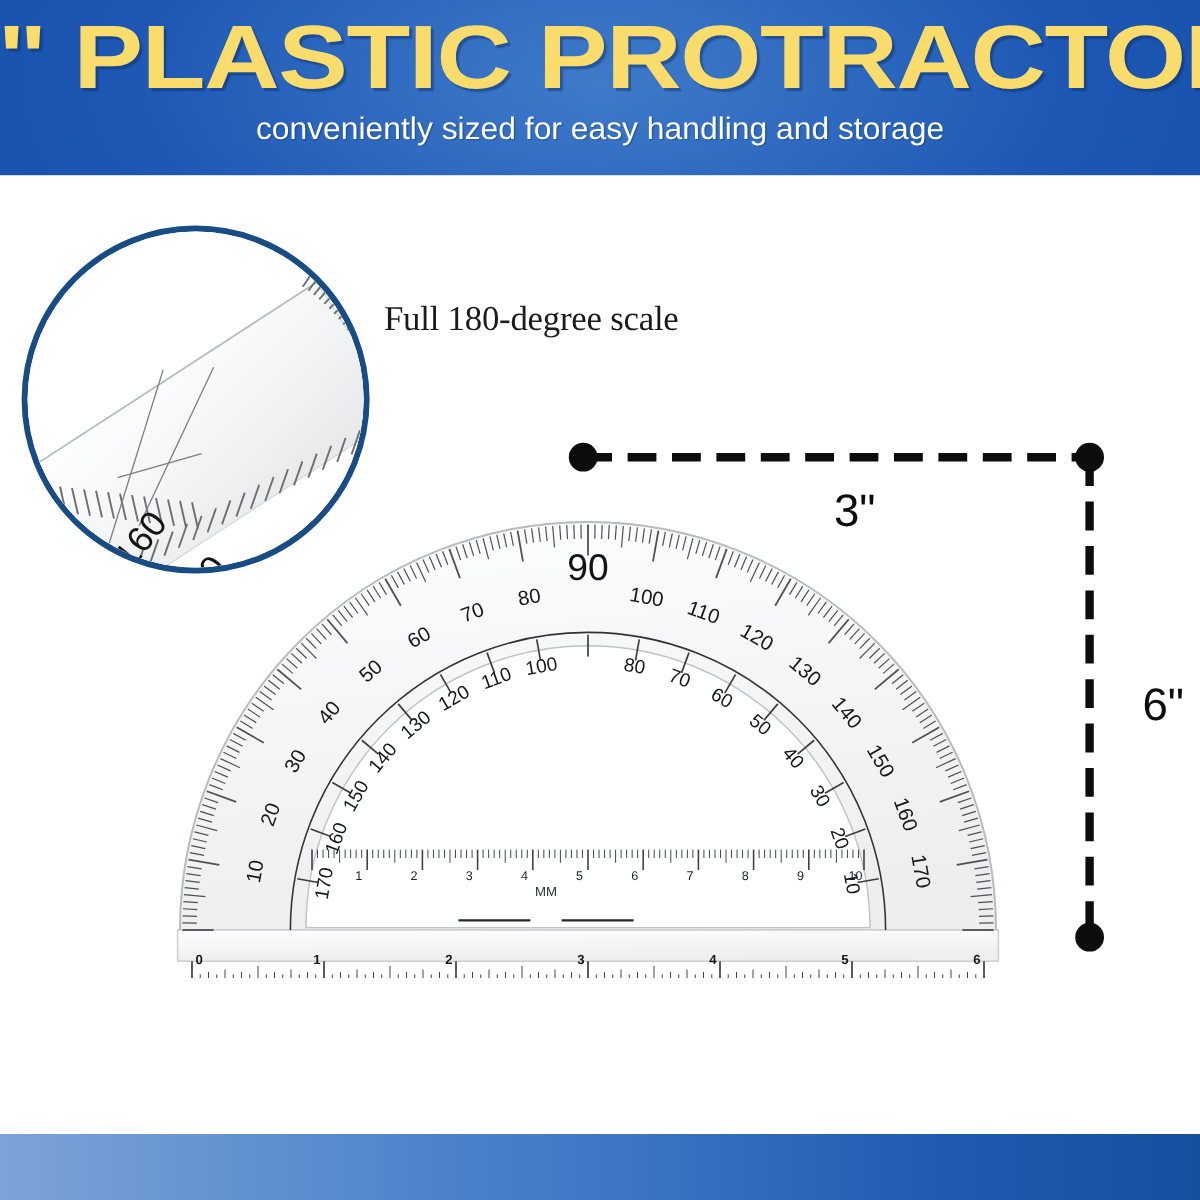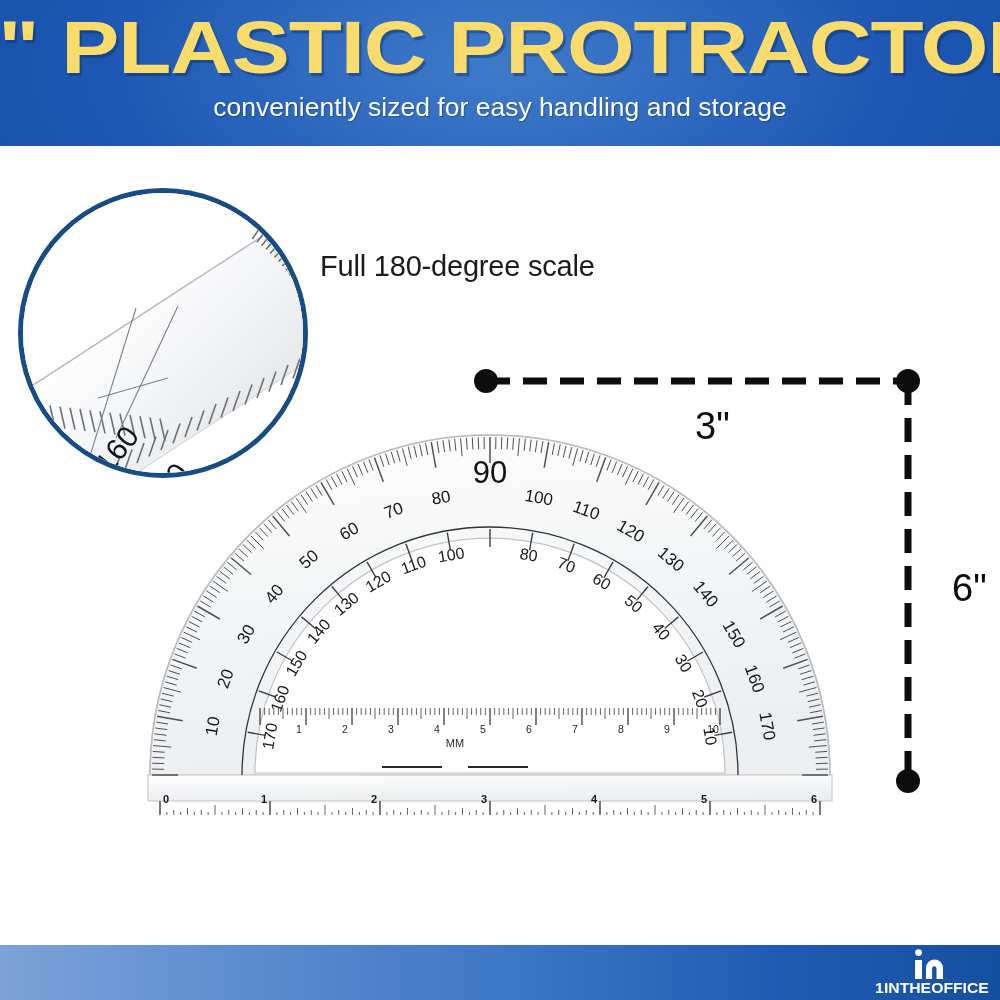--- a/index.html
+++ b/index.html
@@ -73,21 +73,21 @@
     border-radius: 50%;
     border: 5px solid #184c85;
     overflow: hidden;
     background: #ffffff;
     box-sizing: border-box;
   }
   .magnifier-inner { position: absolute; inset: -5px; }
 
   .callout-text {
     position: absolute; left: 320px; top: 249px;
-    font-family: Liberation Sans, sans-serif;
+    font-family: Liberation Serif, serif;
     font-size: 29px; line-height: 34px;
     color: #1b1b1b; letter-spacing: -0.2px;
     white-space: nowrap;
   }
 
   
   .dim-label {
     position: absolute;
     font-family: "Liberation Sans", sans-serif;
     font-size: 38px; line-height: 40px;
@@ -718,22 +718,14 @@
             <text x="95" y="375" text-anchor="middle" font-family="Liberation Sans, sans-serif" font-size="22" fill="#111417" transform="rotate(-52 95 375)">0</text>
             <text x="108" y="405" text-anchor="middle" font-family="Liberation Sans, sans-serif" font-size="22" fill="#111417" transform="rotate(-52 108 405)">5</text>
           </g>
       </svg>
     </div>
   </div>
 
   <div class="callout-text no-sel">Full 180-degree scale</div>
 
   <div class="footer"></div>
-  <div class="logo">
-    <svg class="logo-mark" viewBox="0 0 46 30">
-      <circle cx="8.5" cy="3.6" r="3.4" fill="#ffffff"></circle>
-      <path d="M5 11 h7 v19 h-7 z" fill="#ffffff"></path>
-      <path d="M16 30 v-11 a8.5 8.5 0 0 1 17 0 v11 h-6.5 v-10.5 a2.2 2.2 0 0 0 -4.4 0 V30 z" fill="#ffffff"></path>
-    </svg>
-    <div class="logo-word no-sel">1INTHEOFFICE</div>
-  </div>
 
 </div>
 
 </body></html>

